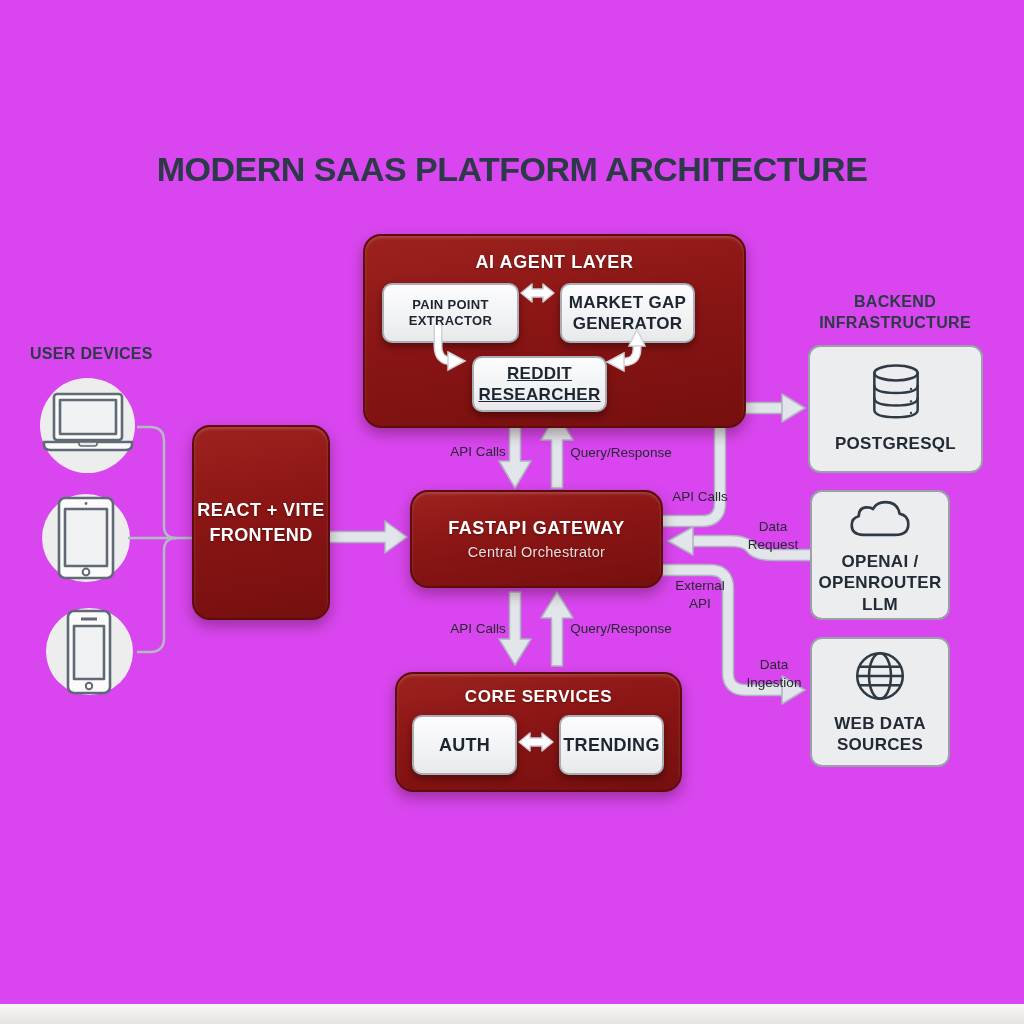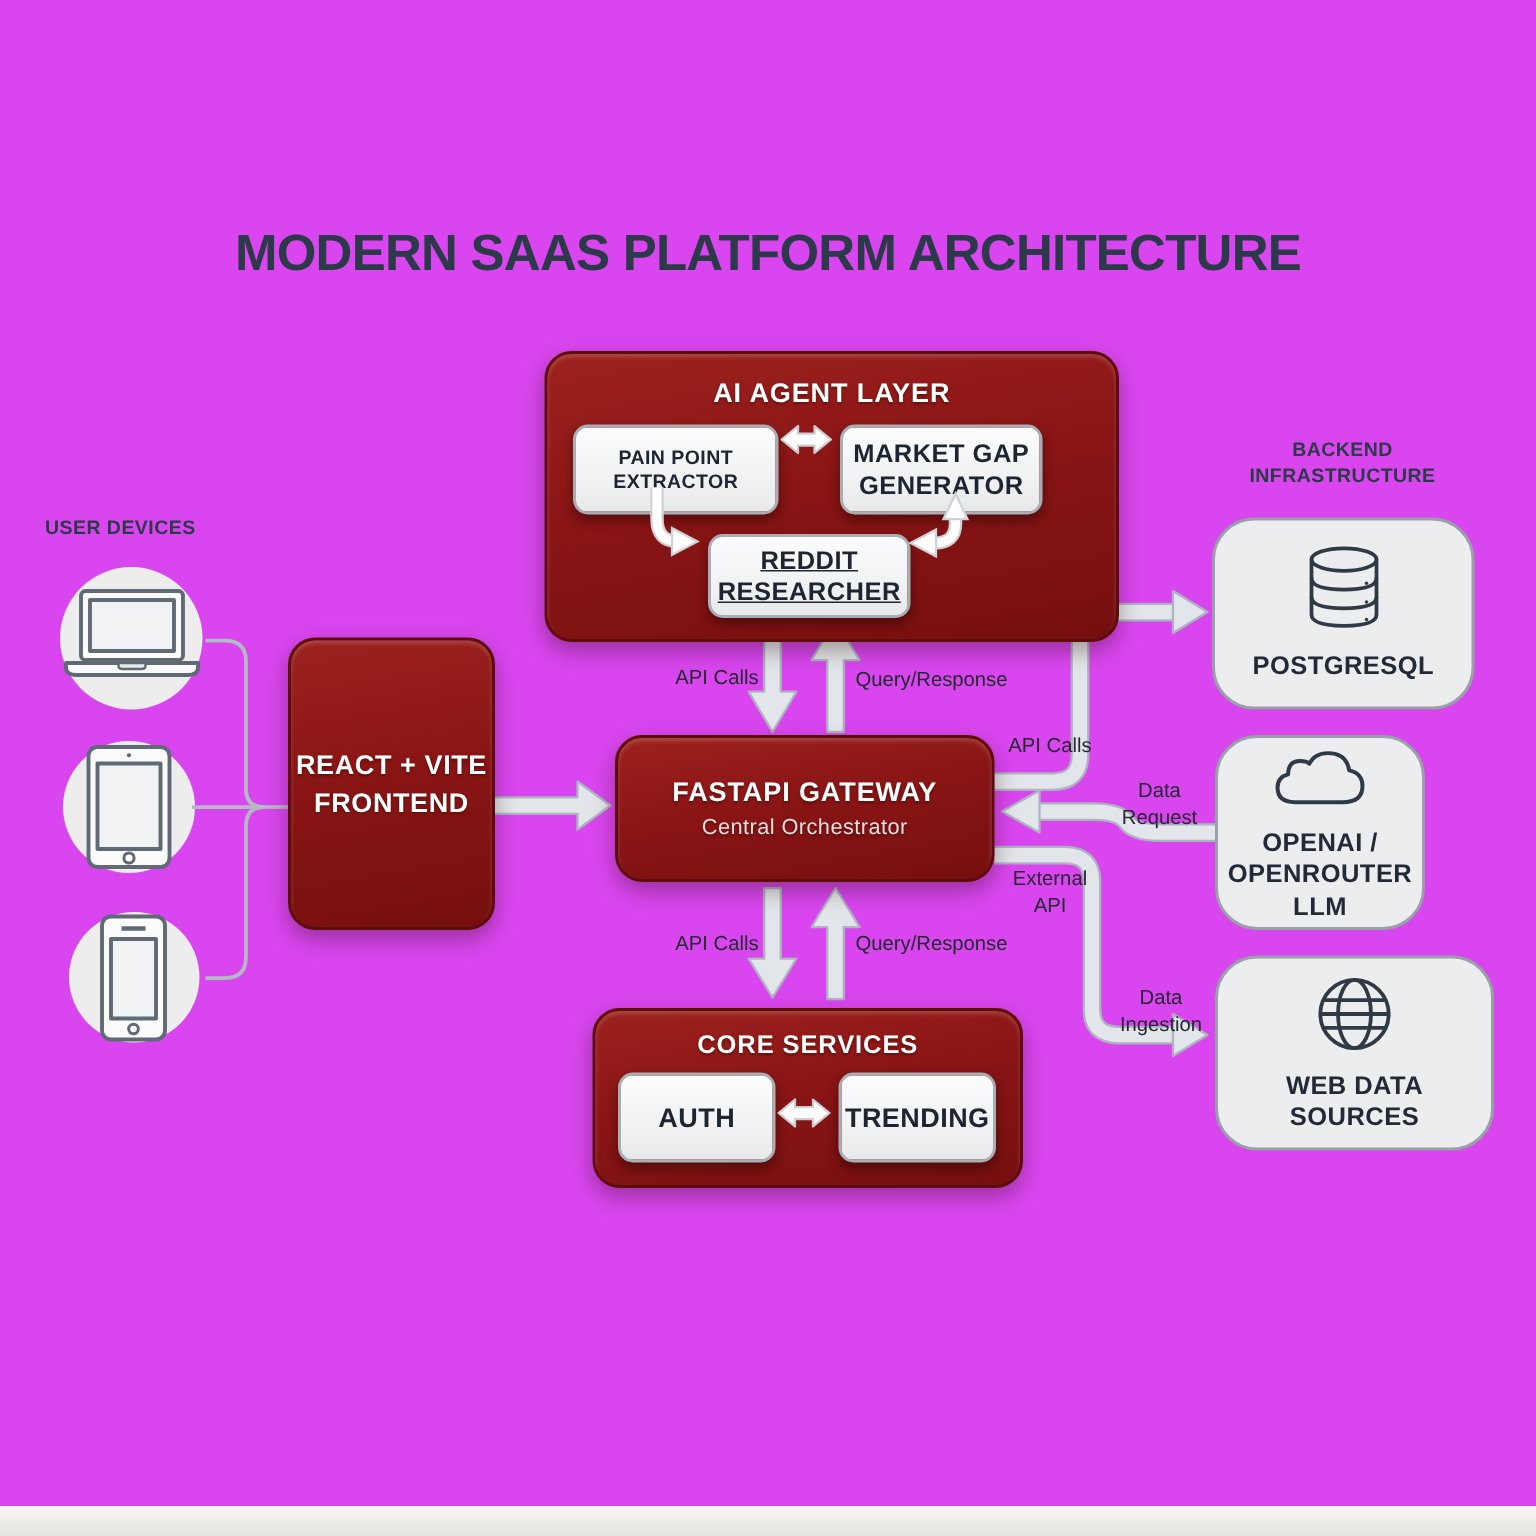--- a/index.html
+++ b/index.html
@@ -11,21 +11,21 @@
   svg.layer{position:absolute;left:0;top:0;pointer-events:none;}
   #connector-layer{z-index:1;}
   #overlay-arrows{z-index:5;}
   .pre{white-space:pre-line;}
 
   #main-title{
     left:0;top:150px;width:1024px;text-align:center;z-index:3;
     font-size:34px;font-weight:bold;letter-spacing:-0.5px;color:#2b3948;
   }
   .side-heading{
-    z-index:3;font-size:13px;font-weight:bold;color:#2c3947;
+    z-index:3;font-size:16px;font-weight:bold;color:#2c3947;
     letter-spacing:0.3px;line-height:1.3;
   }
 
   .red-box{
     position:absolute;z-index:2;border-radius:18px;
     background:linear-gradient(170deg,#9c221e 0%,#8a1515 45%,#760f0f 100%);
     border:2px solid #5e0b0b;box-sizing:border-box;
     box-shadow:0 6px 14px rgba(40,10,10,0.35), inset 0 2px 3px rgba(255,255,255,0.18);
   }
   .red-title{
@@ -36,21 +36,21 @@
   .sub-box{
     position:absolute;border-radius:10px;box-sizing:border-box;
     background:linear-gradient(180deg,#fcfcfd 0%,#eef0f2 70%,#e6e8ea 100%);
     border:2px solid #a9aeb5;box-shadow:0 4px 7px rgba(30,5,5,0.45);
     display:flex;align-items:center;justify-content:center;text-align:center;
     font-weight:bold;color:#1d2630;line-height:1.25;letter-spacing:0.3px;
   }
   .center-text{display:flex;align-items:center;justify-content:center;text-align:center;}
 
   .gray-box{
-    position:absolute;z-index:2;border-radius:28px;box-sizing:border-box;
+    position:absolute;z-index:2;border-radius:12px;box-sizing:border-box;
     background:#ecedef;border:2px solid #99a0a8;
     display:flex;flex-direction:column;align-items:center;justify-content:center;
     gap:10px;
   }
   .gray-box .box-label{
     font-size:17px;font-weight:bold;color:#222b35;text-align:center;
     line-height:1.25;letter-spacing:0.3px;
   }
   .device-circle{position:absolute;z-index:1;border-radius:50%;background:#ededee;}
   .device-icon{position:absolute;z-index:2;}
@@ -176,21 +176,21 @@
   </div>
 
   <div class="gray-box" style="left:810px;top:490px;width:140px;height:130px;justify-content:center;">
     <svg width="72" height="46" viewBox="0 0 80 52">
       <path d="M21,45 H57 Q72,45 72,33 Q72,23 62,21 Q60,8 46,8 Q36,8 32,16 Q30,14 25,14 Q16,14 16,24 Q8,26 8,34 Q8,45 21,45 Z" fill="none" stroke="#2f3a45" stroke-width="3" stroke-linejoin="round"></path>
     </svg>
     <div class="box-label pre">OPENAI /
 OPENROUTER LLM</div>
   </div>
 
-  <div class="gray-box" style="left:810px;top:637px;width:186px;height:130px;">
+  <div class="gray-box" style="left:810px;top:637px;width:140px;height:130px;">
     <svg width="54" height="54" viewBox="0 0 64 64">
       <g fill="none" stroke="#2f3a45" stroke-width="3">
         <circle cx="32" cy="32" r="27"></circle>
         <ellipse cx="32" cy="32" rx="13" ry="27"></ellipse>
         <line x1="8" y1="21" x2="56" y2="21"></line>
         <line x1="5" y1="32" x2="59" y2="32"></line>
         <line x1="8" y1="43" x2="56" y2="43"></line>
       </g>
     </svg>
     <div class="box-label pre">WEB DATA

